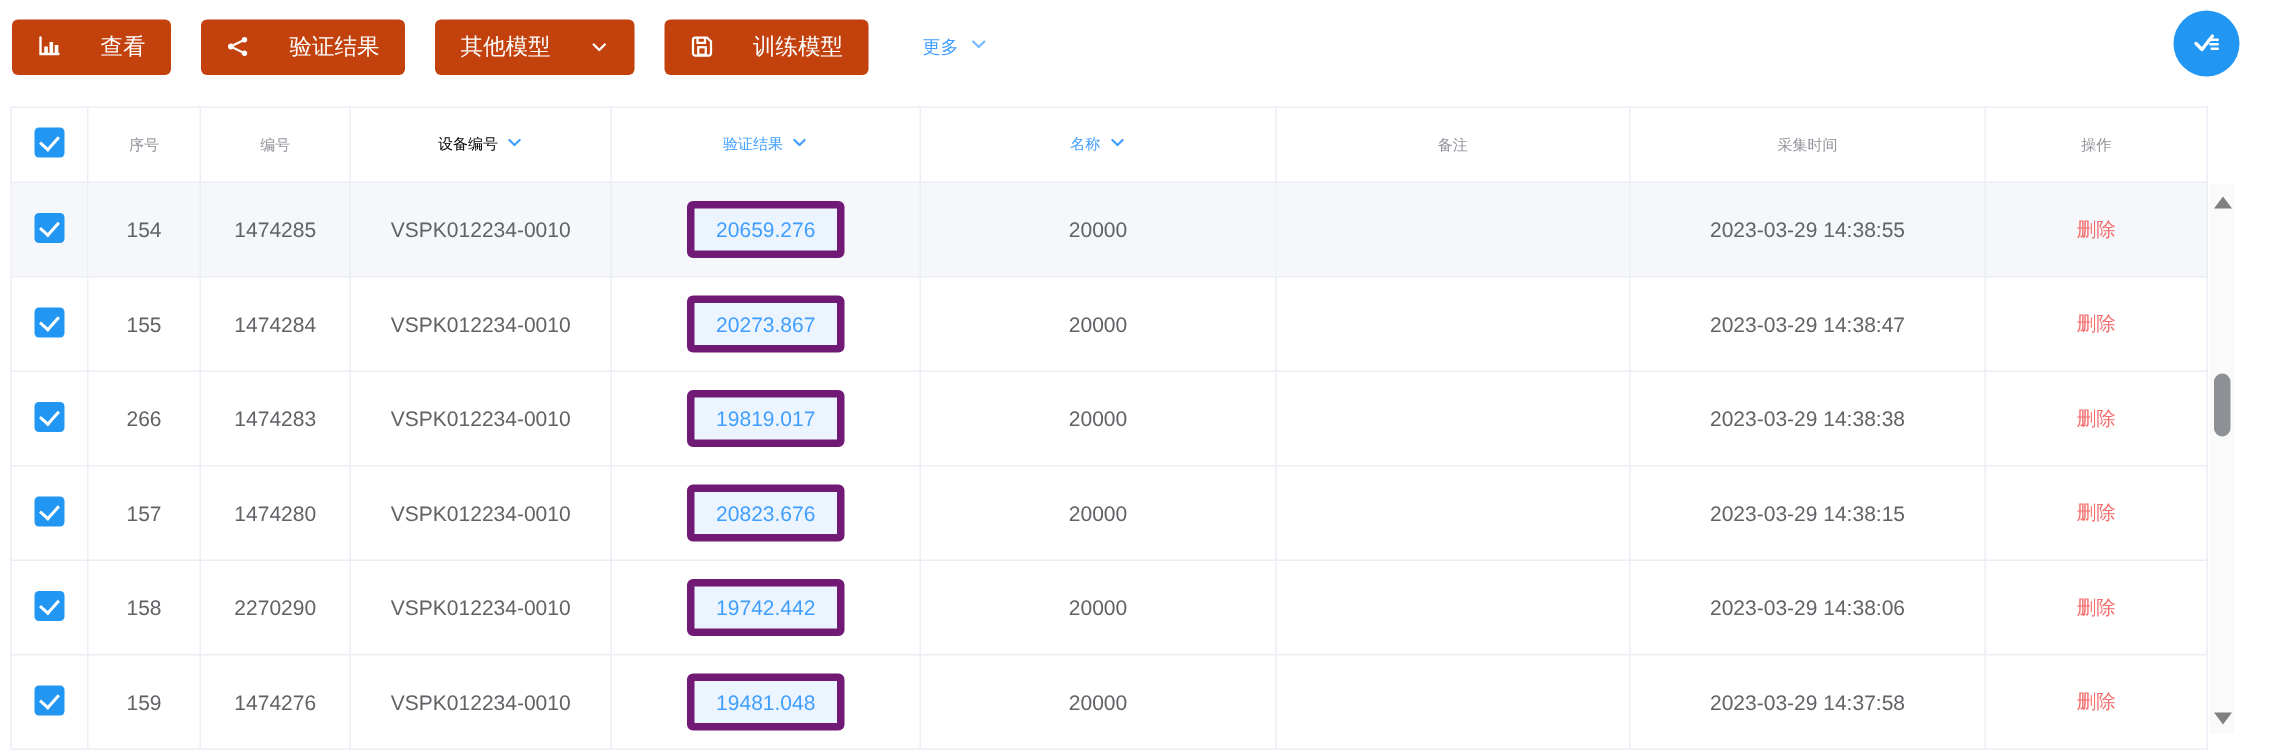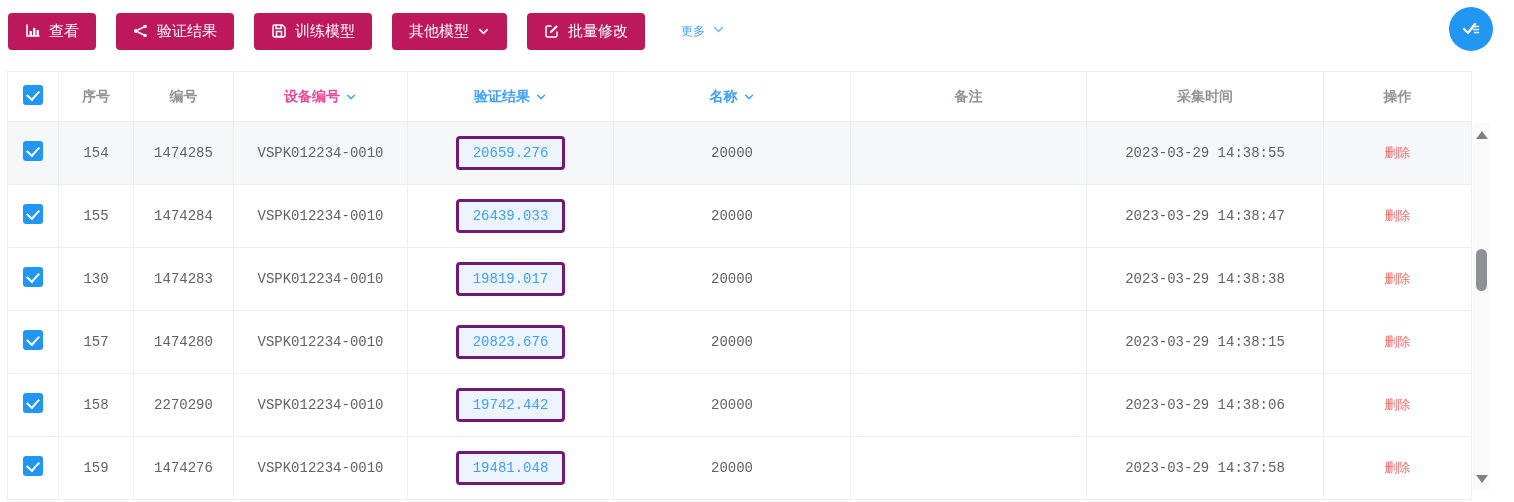--- a/index.html
+++ b/index.html
@@ -14,25 +14,25 @@
   .toolbar {
     position: relative;
     height: 62px;
     display: flex;
     align-items: center;
     padding-left: 8px;
   }
   .btn {
     display: inline-flex;
     align-items: center;
-    gap: 8px;
+    gap: 26px;
     height: 37px;
     padding: 0 17px;
     margin-right: 20px;
-    background: #be185d;
+    background: #c2410c;
     color: #fff;
     border: none;
     border-radius: 4px;
     font-size: 15px;
     font-family: inherit;
     cursor: pointer;
     white-space: nowrap;
   }
   .btn svg { display: block; }
   .link-more {
@@ -78,28 +78,28 @@
   th, td {
     border: 1px solid #ebeef5;
     text-align: center;
     vertical-align: middle;
     overflow: hidden;
     white-space: nowrap;
   }
   thead th {
     height: 50px;
     color: #909399;
-    font-weight: bold;
+    font-weight: normal;
     background: #fff;
-    font-size: 14px;
-  }
-  thead th.sort-dark { color: #ec4899; }
+    font-size: 10px;
+  }
+  thead th.sort-dark { color: #000000; }
   thead th.sort-blue { color: #409eff; }
   .sort-caret { vertical-align: -2px; margin-left: 5px; }
-  tbody td { height: 63px; color: #606266; font-family: Liberation Mono, monospace; }
+  tbody td { height: 63px; color: #606266; }
   tbody tr.hl td { background: #f5f7fa; }
 
   
   .checkbox {
     display: inline-block;
     width: 20px; height: 20px;
     background: #2196f3;
     border-radius: 3px;
     position: relative;
     cursor: pointer;
@@ -112,21 +112,21 @@
     border: solid #fff;
     border-width: 0 2px 2px 0;
     transform: rotate(42deg);
   }
 
   
   .tag {
     display: inline-block;
     padding: 6px 14px;
     background: #ecf5ff;
-    border: 3px solid #701a75;
+    border: 5px solid #701a75;
     border-radius: 4px;
     color: #409eff;
     font-size: 14px;
     cursor: pointer;
   }
 
   .delete-link {
     color: #f56c6c;
     font-size: 13px;
     cursor: pointer;
@@ -186,48 +186,39 @@
         <circle cx="3" cy="8" r="2" fill="#fff"></circle>
         <circle cx="12" cy="3.5" r="1.8" fill="#fff"></circle>
         <circle cx="12" cy="12.5" r="1.8" fill="#fff"></circle>
         <path d="M4.8 7L11 4M4.8 9L11 12" stroke="#fff" stroke-width="1.4"></path>
       </svg>
     </span>
     <span>验证结果</span>
   </button>
 
   <button class="btn">
+    <span>其他模型</span>
+    <span>
+      <svg width="13" height="13" viewBox="0 0 14 14" fill="none">
+        <path d="M3 5l4 4 4-4" stroke="#fff" stroke-width="1.7" stroke-linecap="round" stroke-linejoin="round"></path>
+      </svg>
+    </span>
+  </button>
+
+  <button class="btn">
     <span>
       <svg width="16" height="16" viewBox="0 0 16 16" fill="none">
         <path d="M2 3.5A1.5 1.5 0 013.5 2h7.8L14 4.7v7.8a1.5 1.5 0 01-1.5 1.5h-9A1.5 1.5 0 012 12.5v-9z" stroke="#fff" stroke-width="1.5"></path>
         <path d="M5 2v3.5h5V2" stroke="#fff" stroke-width="1.5"></path>
         <rect x="5.5" y="8.5" width="5" height="5" stroke="#fff" stroke-width="1.5"></rect>
       </svg>
     </span>
     <span>训练模型</span>
   </button>
 
-  <button class="btn">
-    <span>其他模型</span>
-    <span>
-      <svg width="13" height="13" viewBox="0 0 14 14" fill="none">
-        <path d="M3 5l4 4 4-4" stroke="#fff" stroke-width="1.7" stroke-linecap="round" stroke-linejoin="round"></path>
-      </svg>
-    </span>
-  </button>
-
-  <button class="btn">
-    <span>
-      <svg width="16" height="16" viewBox="0 0 16 16" fill="none">
-        <path d="M13 9v3.5a1.5 1.5 0 01-1.5 1.5h-8A1.5 1.5 0 012 12.5v-8A1.5 1.5 0 013.5 3H7" stroke="#fff" stroke-width="1.5" stroke-linecap="round"></path>
-        <path d="M12.2 2.2l1.6 1.6L8 9.6l-2.2.6.6-2.2 5.8-5.8z" fill="#fff"></path>
-      </svg>
-    </span>
-    <span>批量修改</span>
-  </button>
 
   <button class="link-more">
     <span>更多</span>
     <span>
       <svg width="13" height="13" viewBox="0 0 14 14" fill="none">
         <path d="M3 5l4 4 4-4" stroke="#79bbff" stroke-width="1.7" stroke-linecap="round" stroke-linejoin="round"></path>
       </svg>
     </span>
   </button>
 
@@ -301,34 +292,34 @@
     </td>
   </tr>
         <tr>
     <td>
       <span class="checkbox"></span>
     </td>
     <td>155</td>
     <td>1474284</td>
     <td>VSPK012234-0010</td>
     <td>
-      <span class="tag">26439.033</span>
+      <span class="tag">20273.867</span>
     </td>
     <td>20000</td>
     <td></td>
     <td>2023-03-29 14:38:47</td>
     <td>
       <a class="delete-link">删除</a>
     </td>
   </tr>
         <tr>
     <td>
       <span class="checkbox"></span>
     </td>
-    <td>130</td>
+    <td>266</td>
     <td>1474283</td>
     <td>VSPK012234-0010</td>
     <td>
       <span class="tag">19819.017</span>
     </td>
     <td>20000</td>
     <td></td>
     <td>2023-03-29 14:38:38</td>
     <td>
       <a class="delete-link">删除</a>

